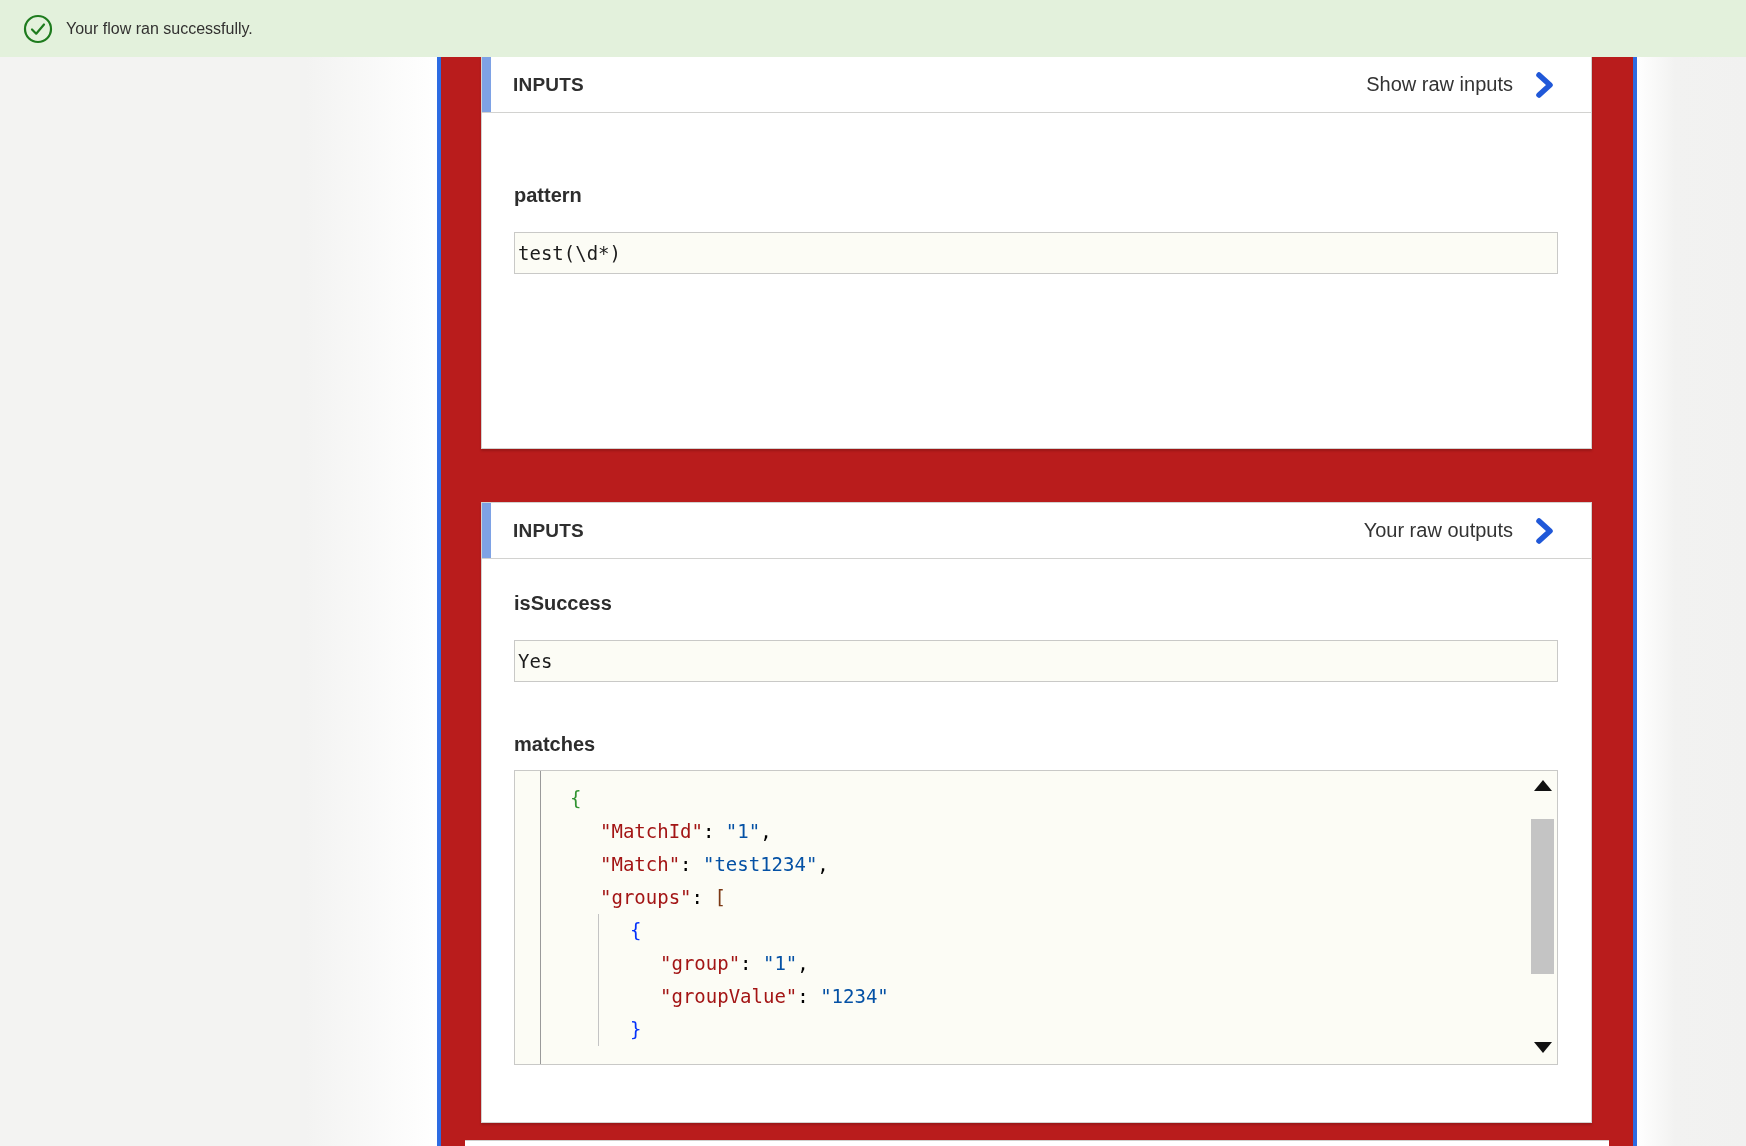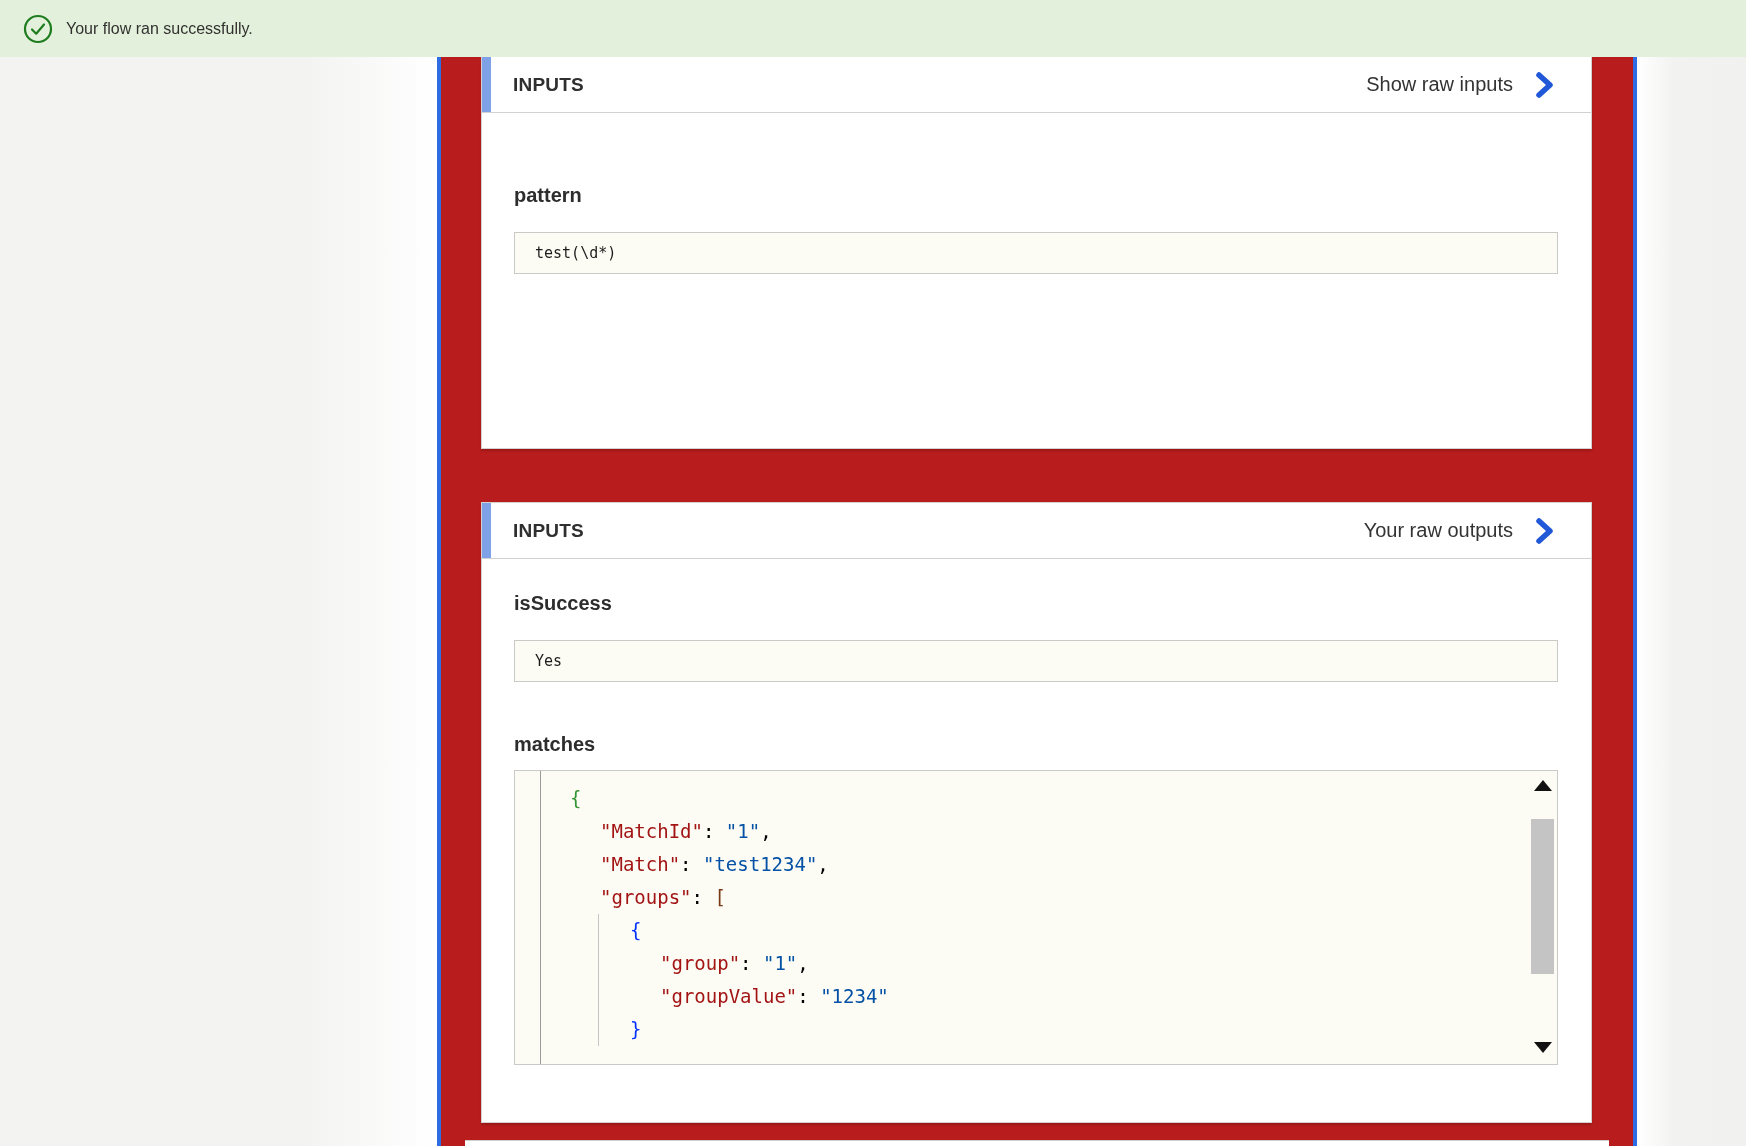--- a/index.html
+++ b/index.html
@@ -62,23 +62,23 @@
 
   .card-body { padding: 0 33px 0 32px; }
   .field { margin-top: 54px; }
   .card-inputs  .card-body .field:first-child { margin-top: 70px; }
   .card-outputs .card-body .field:first-child { margin-top: 32px; }
   .field-label { height: 25px; line-height: 25px; font-size: 20px; font-weight: bold; color: #2d2d2d; }
   .field-box {
     margin-top: 24px; height: 42px; line-height: 40px;
     background: var(--box-bg, #fcfcf5);
     border: 1px solid var(--box-border, #c9c9c7);
-    box-sizing: border-box; padding-left: 20px;
+    box-sizing: border-box; padding-left: 3px;
     font-family: "DejaVu Sans Mono", monospace;
-    font-size: 15px; color: #1c1c1c;
+    font-size: 19px; color: #1c1c1c;
     white-space: pre; overflow: hidden;
   }
 
   .matches-field { margin-top: 50px; }
   .code-block {
     position: relative; margin-top: 13px; height: 295px;
     background: var(--box-bg, #fcfcf5);
     border: 1px solid var(--box-border, #c9c9c7);
     box-sizing: border-box;
     padding-top: 11px;

